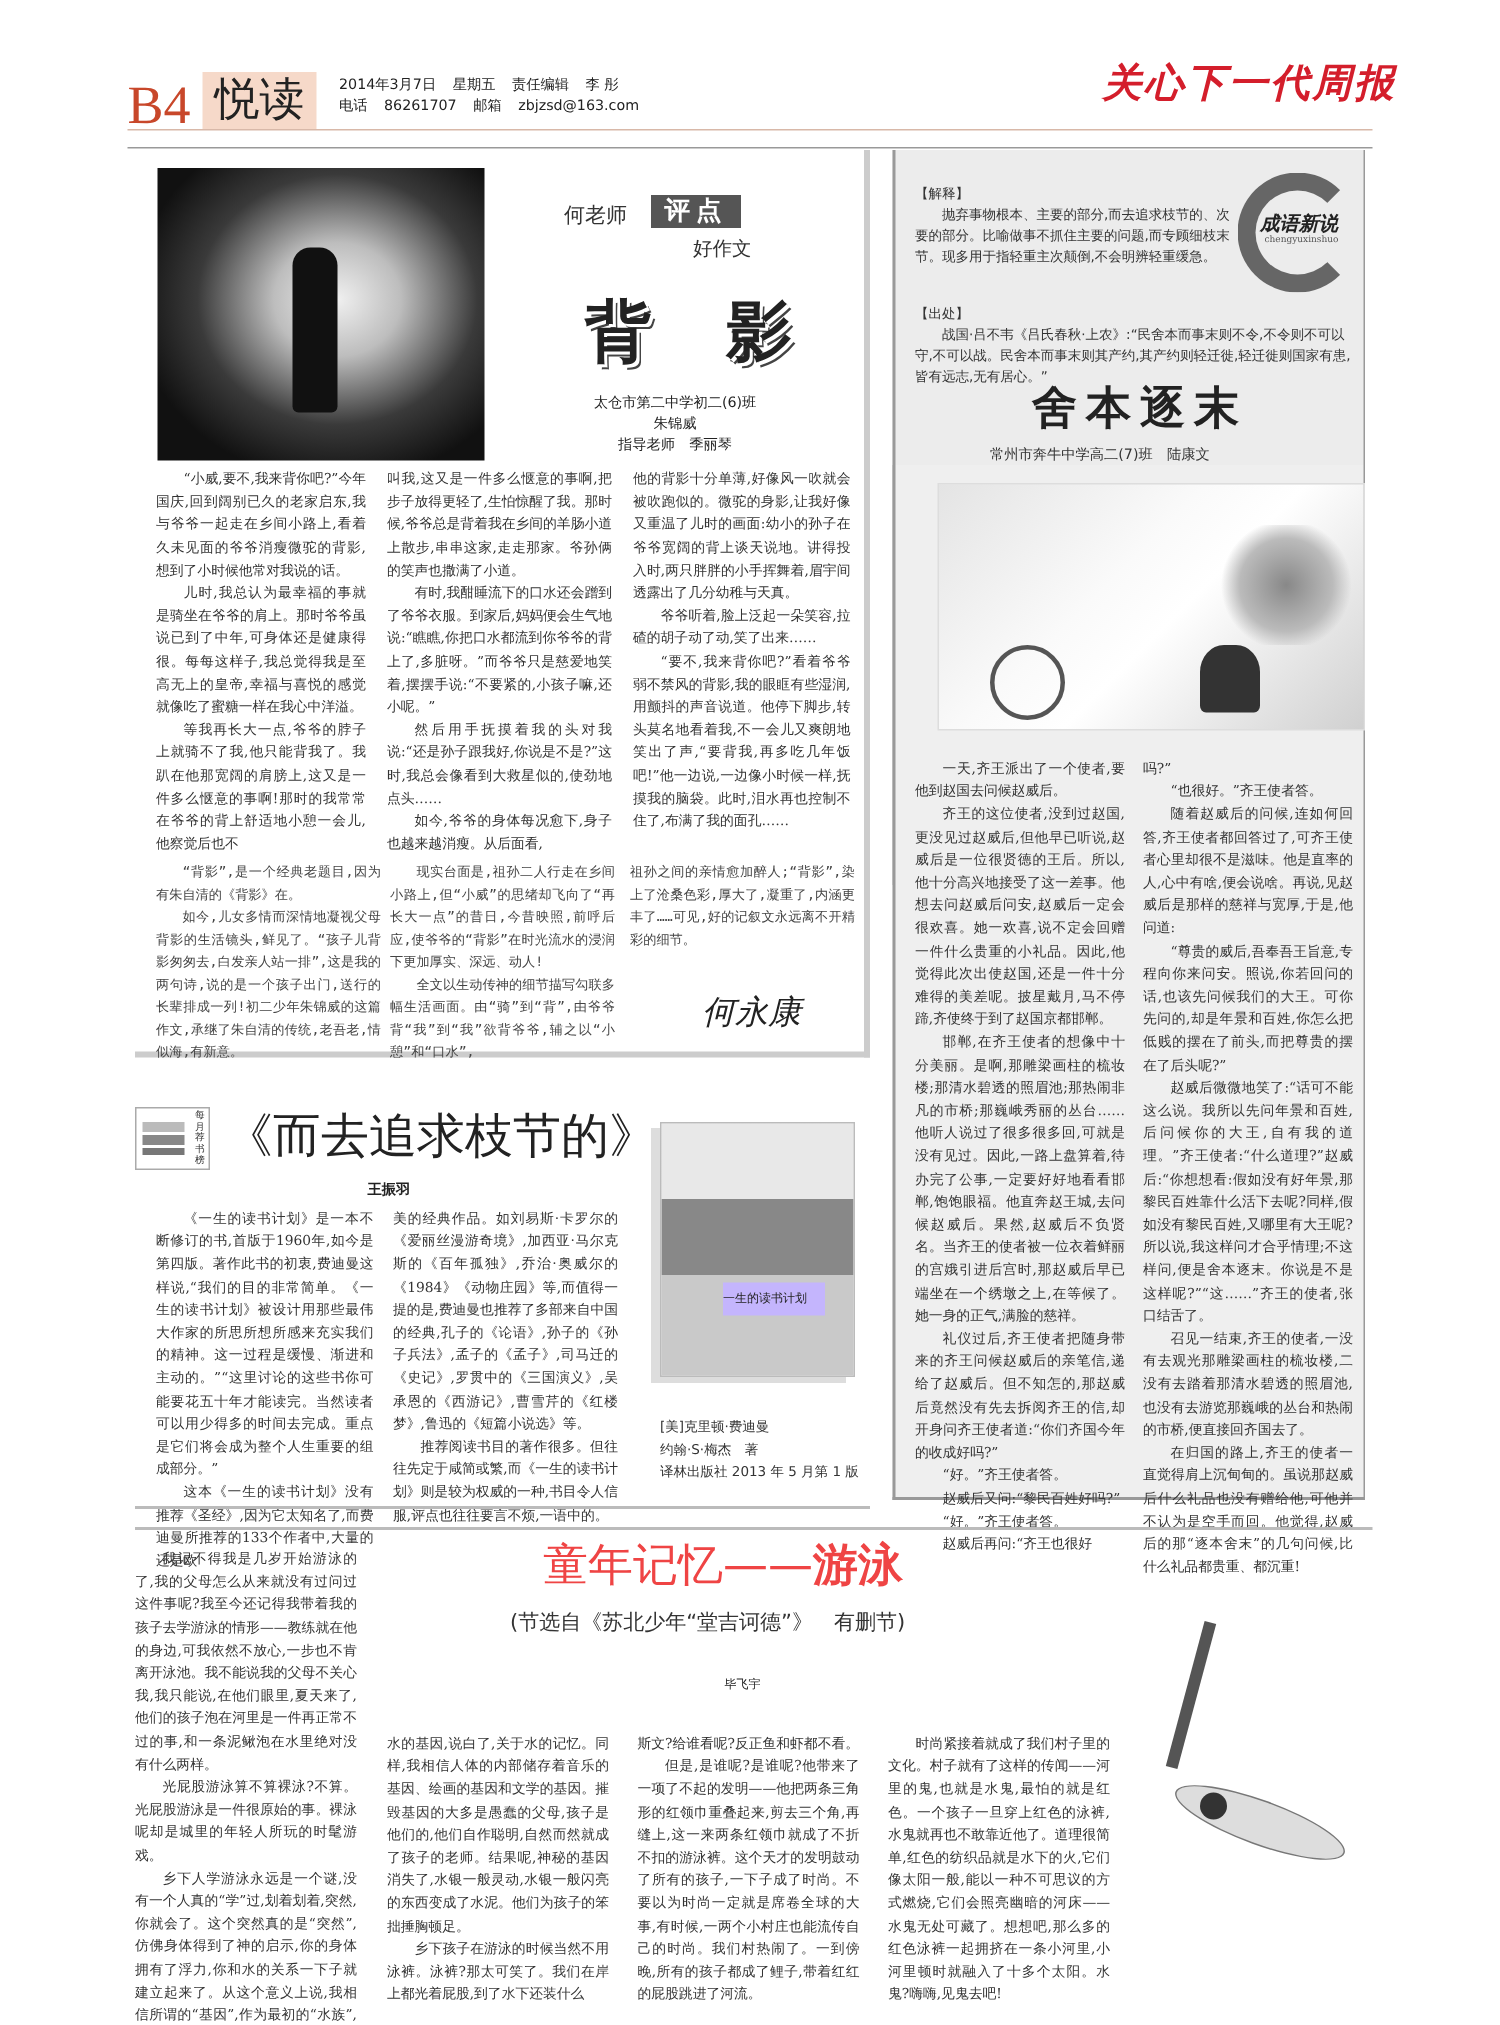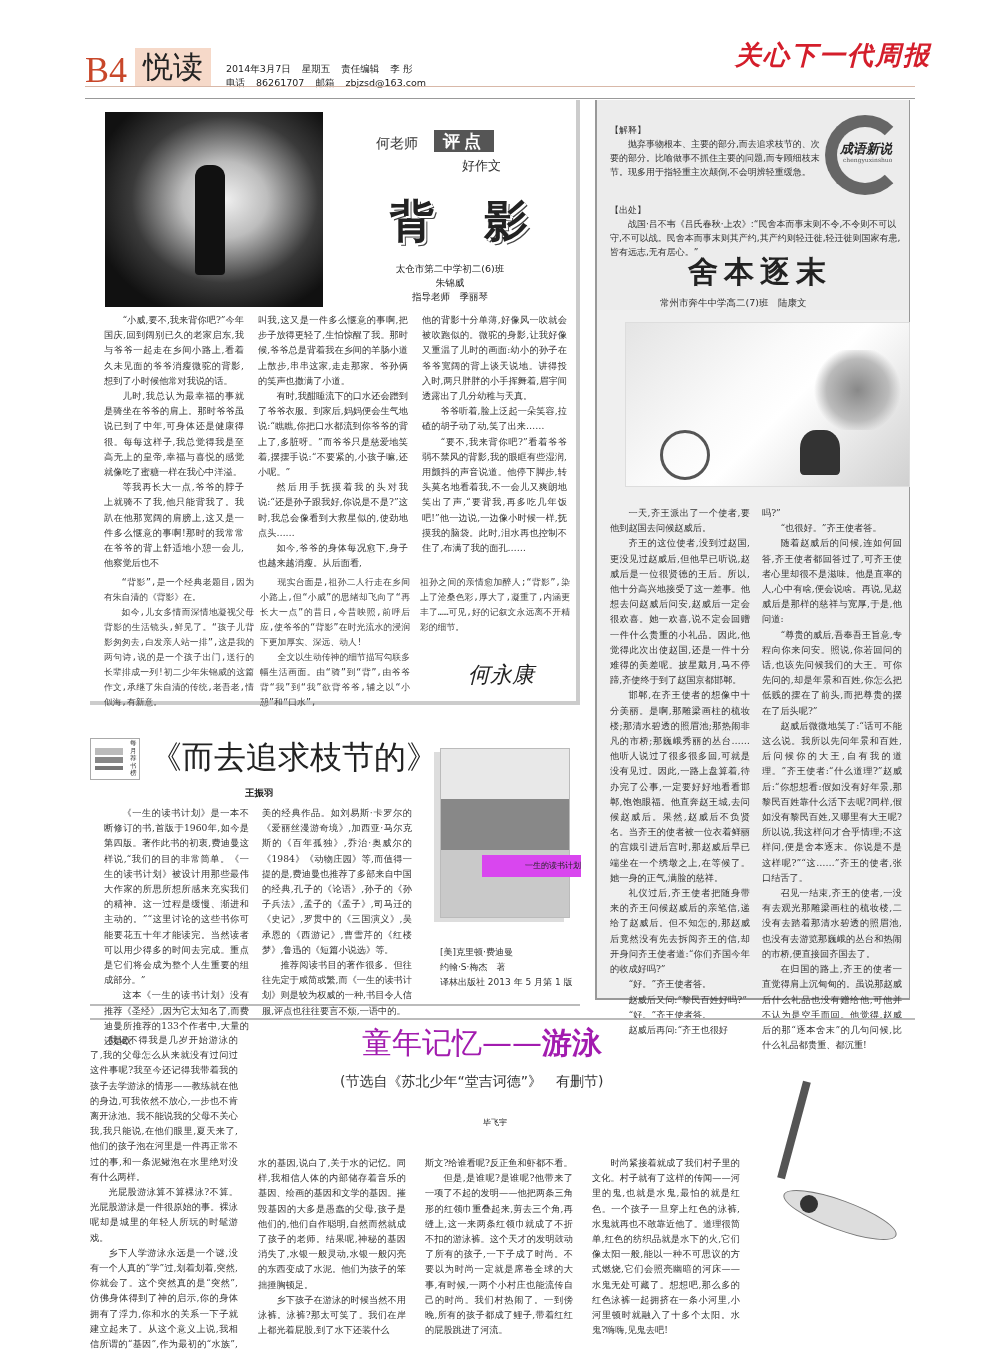--- a/index.html
+++ b/index.html
@@ -1,20 +1,20 @@
 <!DOCTYPE html>
 <html><head>
 <meta charset="utf-8">
 <style>
   * { box-sizing: border-box; margin: 0; padding: 0; }
   body { width: 1000px; height: 1350px; background: #fff; font-family: "DejaVu Serif", serif; color: #222; position: relative; overflow: hidden; }
   .abs { position: absolute; }
   .header-page { left: 85px; top: 50px; font-family: "Liberation Serif", serif; font-size: 36px; color: #c8472a; line-height: 40px; }
   .header-section { left: 135px; top: 48px; width: 76px; height: 38px; background: #f6d9c9; font-family: "DejaVu Sans", sans-serif; font-size: 30px; line-height: 38px; text-align: center; color: #222; }
-  .header-meta { left: 226px; top: 62px; font-family: "DejaVu Sans", sans-serif; font-size: 9.5px; line-height: 14px; color: #222; }
+  .header-meta { left: 226px; top: 50px; font-family: "DejaVu Sans", sans-serif; font-size: 9.5px; line-height: 14px; color: #222; }
   .header-meta span { margin-right: 8px; }
   .masthead { left: 735px; top: 38px; font-family: "DejaVu Serif", serif; font-size: 26px; font-weight: bold; color: #d41e2b; font-style: italic; letter-spacing: 2px; }
   .rule-top1 { left: 85px; top: 86px; width: 830px; height: 1px; background: #d8b8a8; }
   .rule-top2 { left: 85px; top: 98px; width: 830px; height: 1px; background: #999; }
 
   
   .essay-box { left: 90px; top: 100px; width: 490px; height: 605px; border-right: 4px solid #ccc; border-bottom: 4px solid #ccc; }
   .tunnel-img { left: 105px; top: 112px; width: 218px; height: 195px; background: radial-gradient(ellipse at 55% 45%, #f0f0f0 0%, #bdbdbd 25%, #3a3a3a 55%, #111 80%); }
   .tunnel-figure { left: 195px; top: 165px; width: 30px; height: 110px; background: #111; border-radius: 12px 12px 4px 4px; }
   .review-who { left: 376px; top: 135px; font-size: 14px; color: #333; }
@@ -58,27 +58,27 @@
 
   
   .book-badge { left: 90px; top: 738px; width: 50px; height: 42px; border: 1px solid #aaa; }
   .book-badge-icon { left: 95px; top: 748px; width: 28px; height: 22px; background: linear-gradient(#bbb 0 30%, #fff 30% 40%, #888 40% 70%, #fff 70% 80%, #777 80%); }
   .book-badge-text { left: 130px; top: 740px; width: 10px; font-size: 6.5px; line-height: 7.5px; color: #333; font-family: "DejaVu Sans", sans-serif; }
   .book-title { left: 150px; top: 736px; font-family: "DejaVu Sans", sans-serif; font-size: 32px; color: #222; }
   .book-author { left: 245px; top: 787px; font-family: "DejaVu Sans", sans-serif; font-size: 9.5px; font-weight: bold; }
   .b-col1 { left: 104px; top: 805px; width: 145px; }
   .b-col2 { left: 262px; top: 805px; width: 150px; }
   .book-cover { left: 440px; top: 748px; width: 130px; height: 170px; background: linear-gradient(#e8e8e8 0 30%, #888 30% 60%, #c9c9c9 60% 100%); border: 1px solid #bbb; box-shadow: -6px 4px 0 #ddd; }
-  .book-cover-label { left: 482px; top: 855px; width: 99px; height: 22px; background: #d946ef; font-size: 8px; text-align: right; line-height: 22px; }
+  .book-cover-label { left: 482px; top: 855px; width: 68px; height: 22px; background: #c4b5fd; font-size: 8px; text-align: left; line-height: 22px; }
   .book-info { left: 440px; top: 945px; font-family: "DejaVu Sans", sans-serif; font-size: 9px; line-height: 15px; color: #333; }
   .rule-mid { left: 90px; top: 1004px; width: 490px; height: 2px; background: #bbb; }
   .rule-mid2 { left: 90px; top: 1018px; width: 825px; height: 2px; background: #bbb; }
 
   
-  .swim-title { left: 362px; top: 1023px; font-family: "DejaVu Sans", sans-serif; font-size: 30px; color: #a21caf; text-align: center; }
+  .swim-title { left: 362px; top: 1023px; font-family: "DejaVu Sans", sans-serif; font-size: 30px; color: #ef4444; text-align: center; }
   .swim-title b { font-weight: 900; }
   .swim-source { left: 340px; top: 1073px; font-family: "DejaVu Sans", sans-serif; font-size: 14px; color: #333; }
   .swim-author { left: 483px; top: 1117px; font-family: "DejaVu Sans", sans-serif; font-size: 8px; }
   .s-col1 { left: 90px; top: 1032px; width: 148px; }
   .s-col2 { left: 258px; top: 1155px; width: 148px; }
   .s-col3 { left: 425px; top: 1155px; width: 148px; }
   .s-col4 { left: 592px; top: 1155px; width: 148px; }
   .swim-img { left: 770px; top: 1060px; width: 145px; height: 250px; }
   .tree-trunk { left: 790px; top: 1080px; width: 8px; height: 100px; background: #555; transform: rotate(15deg); }
   .swimmer { left: 780px; top: 1200px; width: 120px; height: 30px; border-radius: 50%; background: #ddd; border: 1px solid #777; transform: rotate(20deg); }

